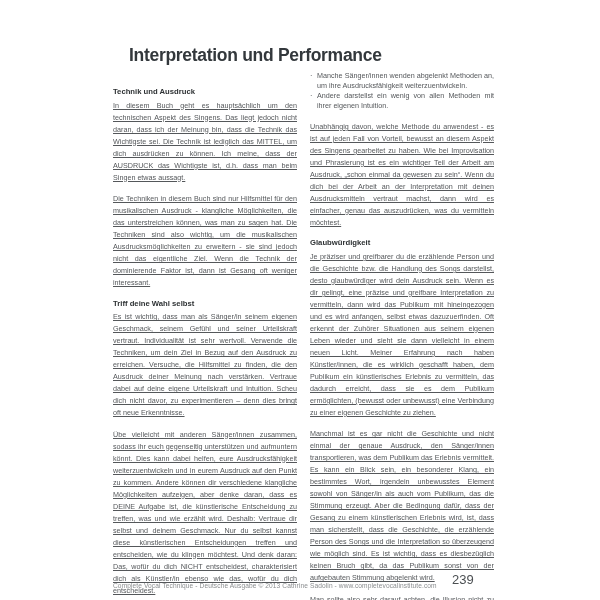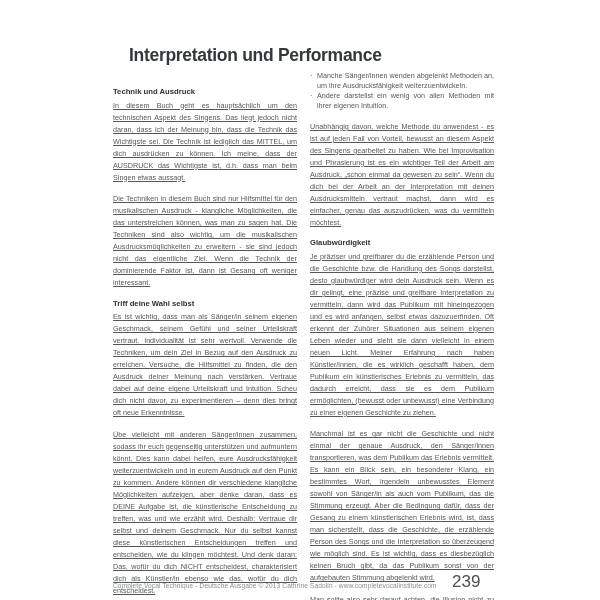--- a/index.html
+++ b/index.html
@@ -88,21 +88,21 @@
     top: 582px;
     font-size: 6.6px;
     color: #8b8e90;
     letter-spacing: 0.1px;
     white-space: nowrap;
   }
   .page-number {
     position: absolute;
     left: 452px;
     top: 572px;
-    font-size: 17px;
+    font-size: 13px;
     color: #4b4f52;
   }
 </style>
 </head>
 <body>
 
 <div class="page">
 
   <h1 class="page-title">Interpretation und Performance</h1>
 

